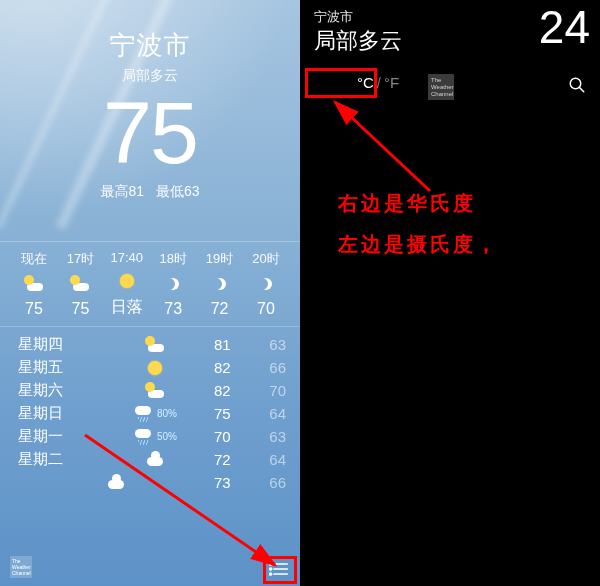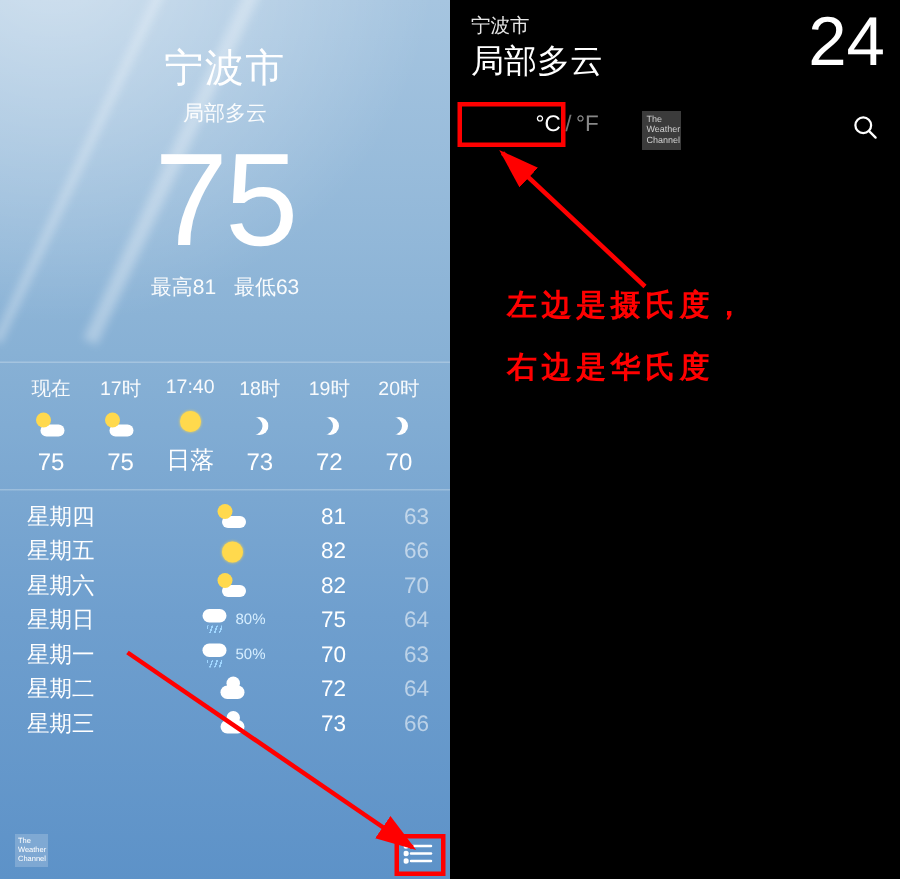--- a/index.html
+++ b/index.html
@@ -206,21 +206,20 @@
         <div class="dname">星期二</div>
         <div class="sp"></div>
         <div class="dic">
           <span class="cloud"></span>
         </div>
         <div class="sp"></div>
         <div class="hi">72</div>
         <div class="lo">64</div>
       </div>
       <div class="drow">
-        <div class="dname">星期三</div>
         <div class="sp"></div>
         <div class="dic">
           <span class="cloud"></span>
         </div>
         <div class="sp"></div>
         <div class="hi">73</div>
         <div class="lo">66</div>
       </div>
     </div>
 
@@ -278,16 +277,16 @@
   <svg class="arrow-svg" style="left:20px; top:96px; width:120px; height:100px;">
     <defs>
         <marker id="ah2" markerWidth="10" markerHeight="10" refX="8" refY="3" orient="auto">
       <path d="M0,0 L9,3 L0,6 Z" fill="#ff0000"></path>
         </marker>
       </defs>
     <line x1="110" y1="95" x2="15" y2="6" stroke="#ff0000" stroke-width="3" marker-end="url(#ah2)"></line>
   </svg>
 
   <div class="annot">
+    <div>右边是华氏度</div>
     <div>左边是摄氏度，</div>
-    <div>右边是华氏度</div>
   </div>
 </div>
 
 </body></html>

